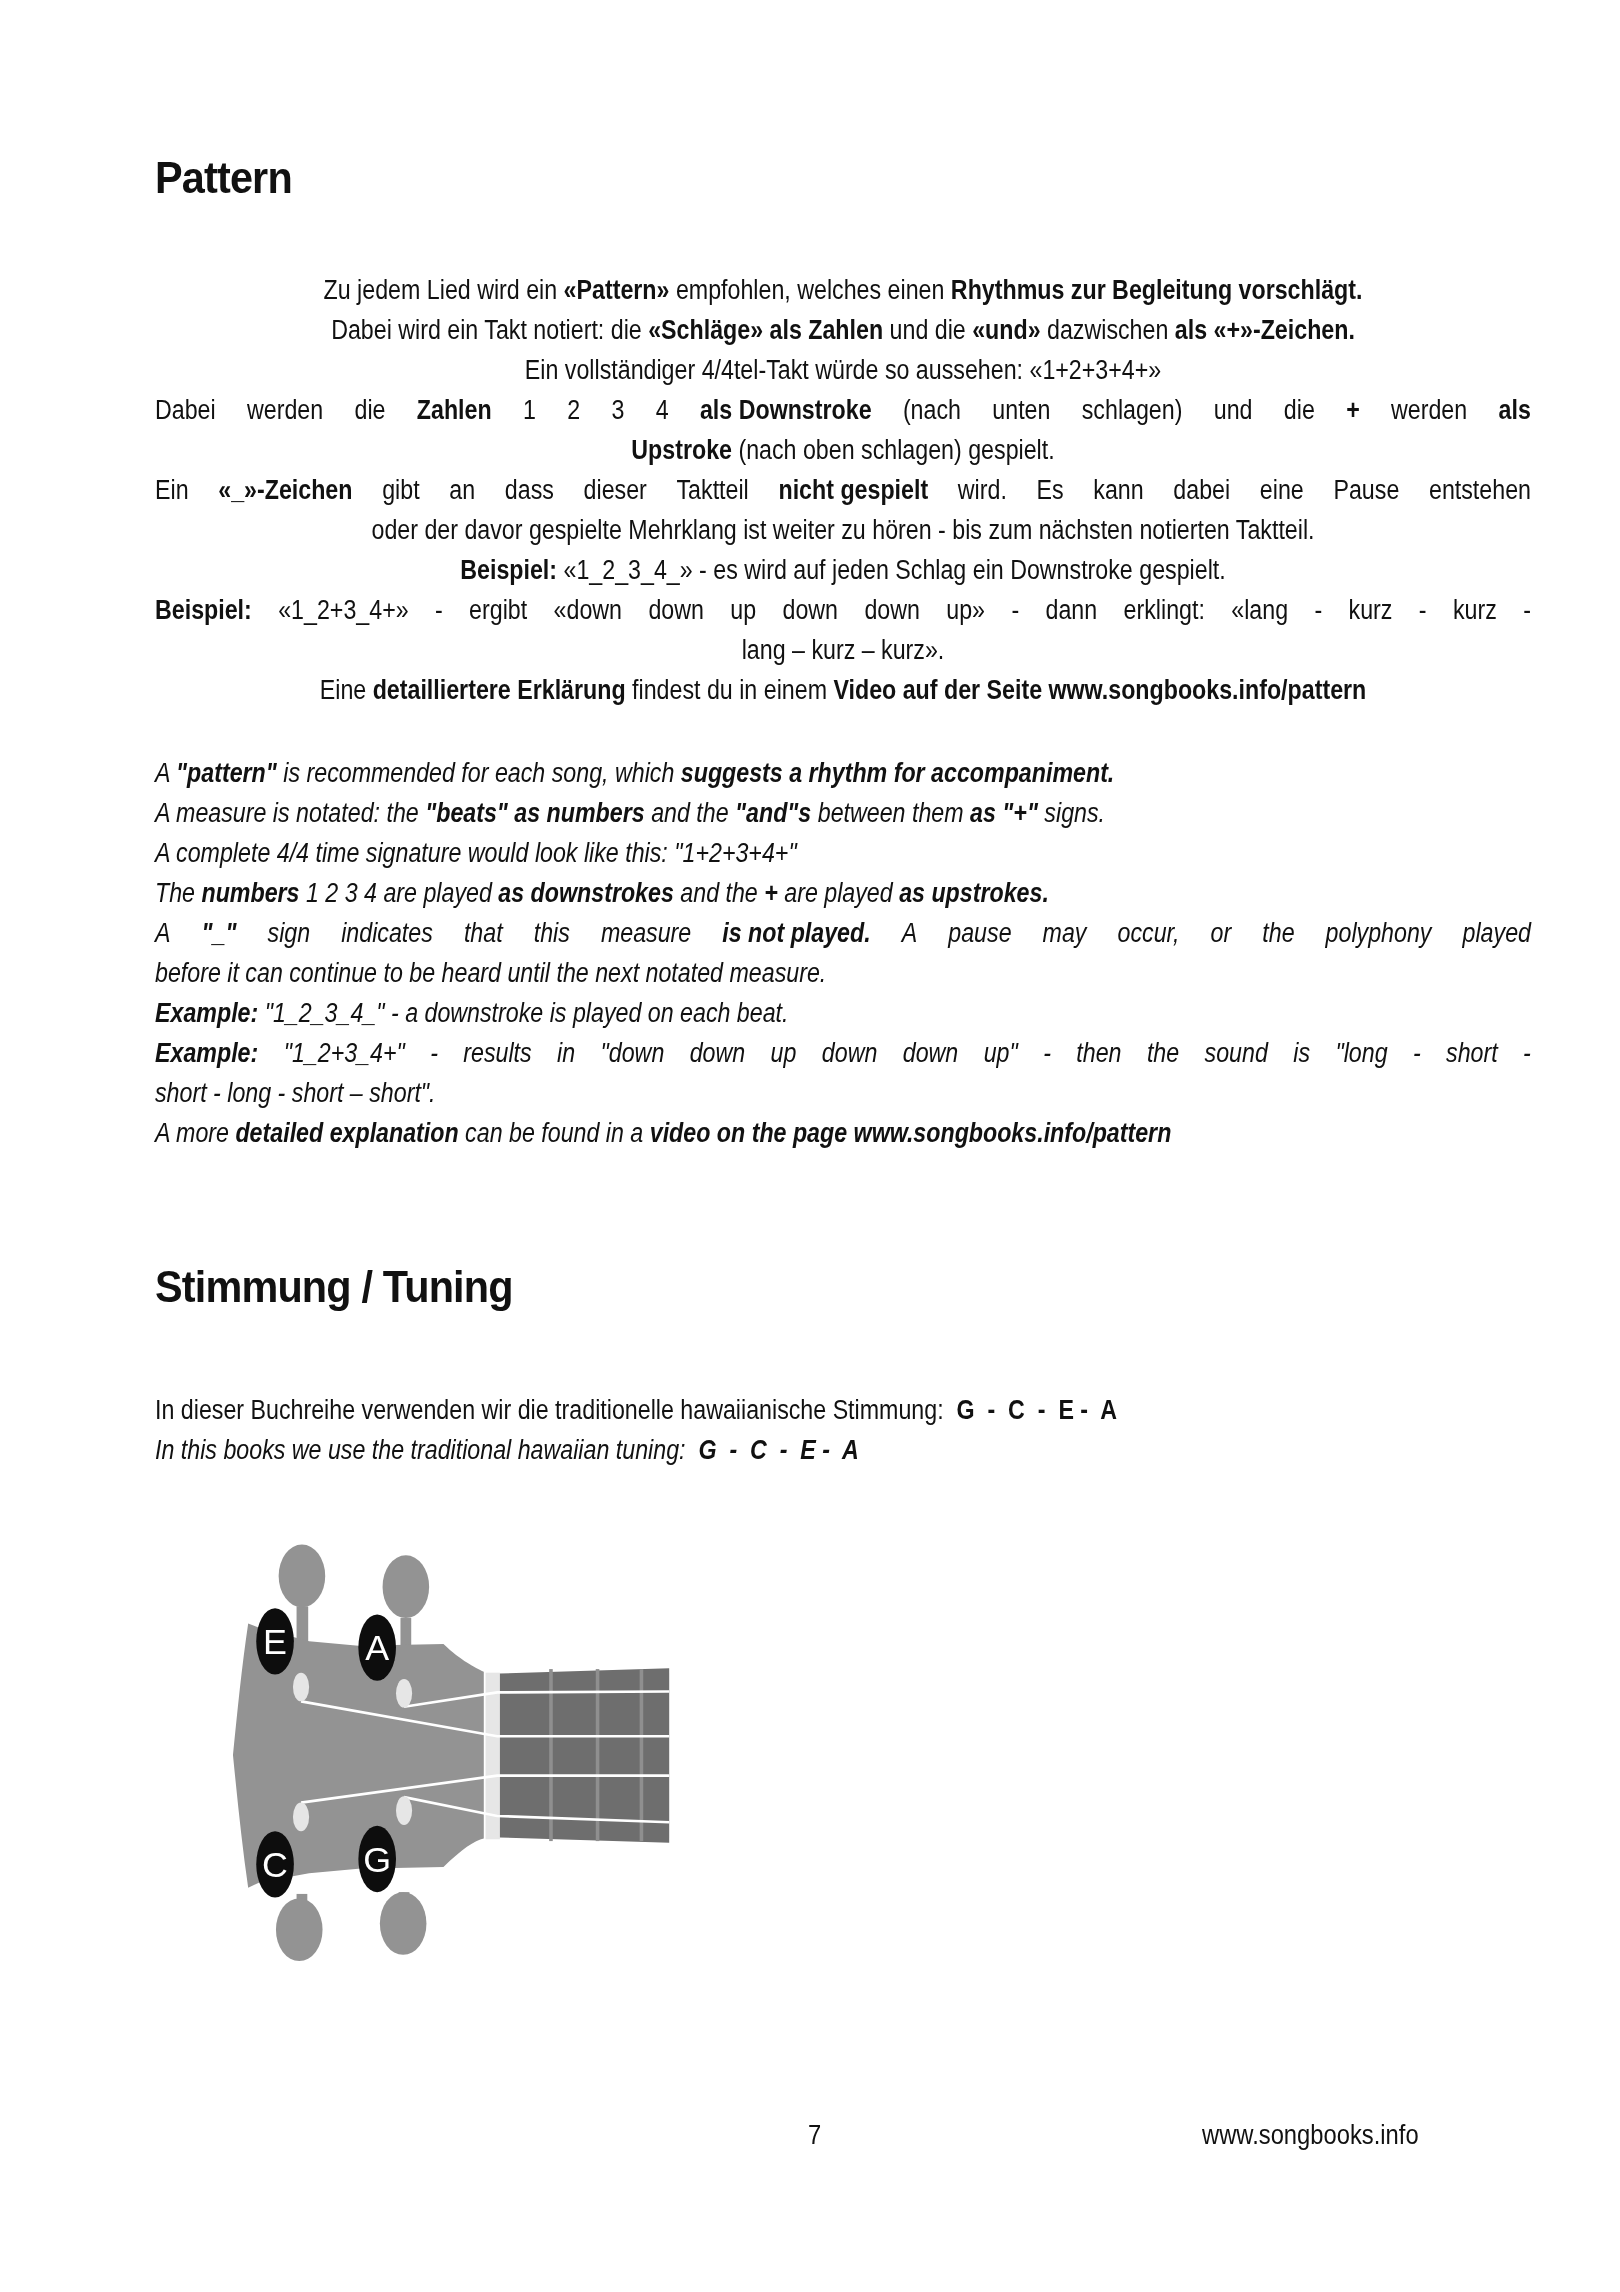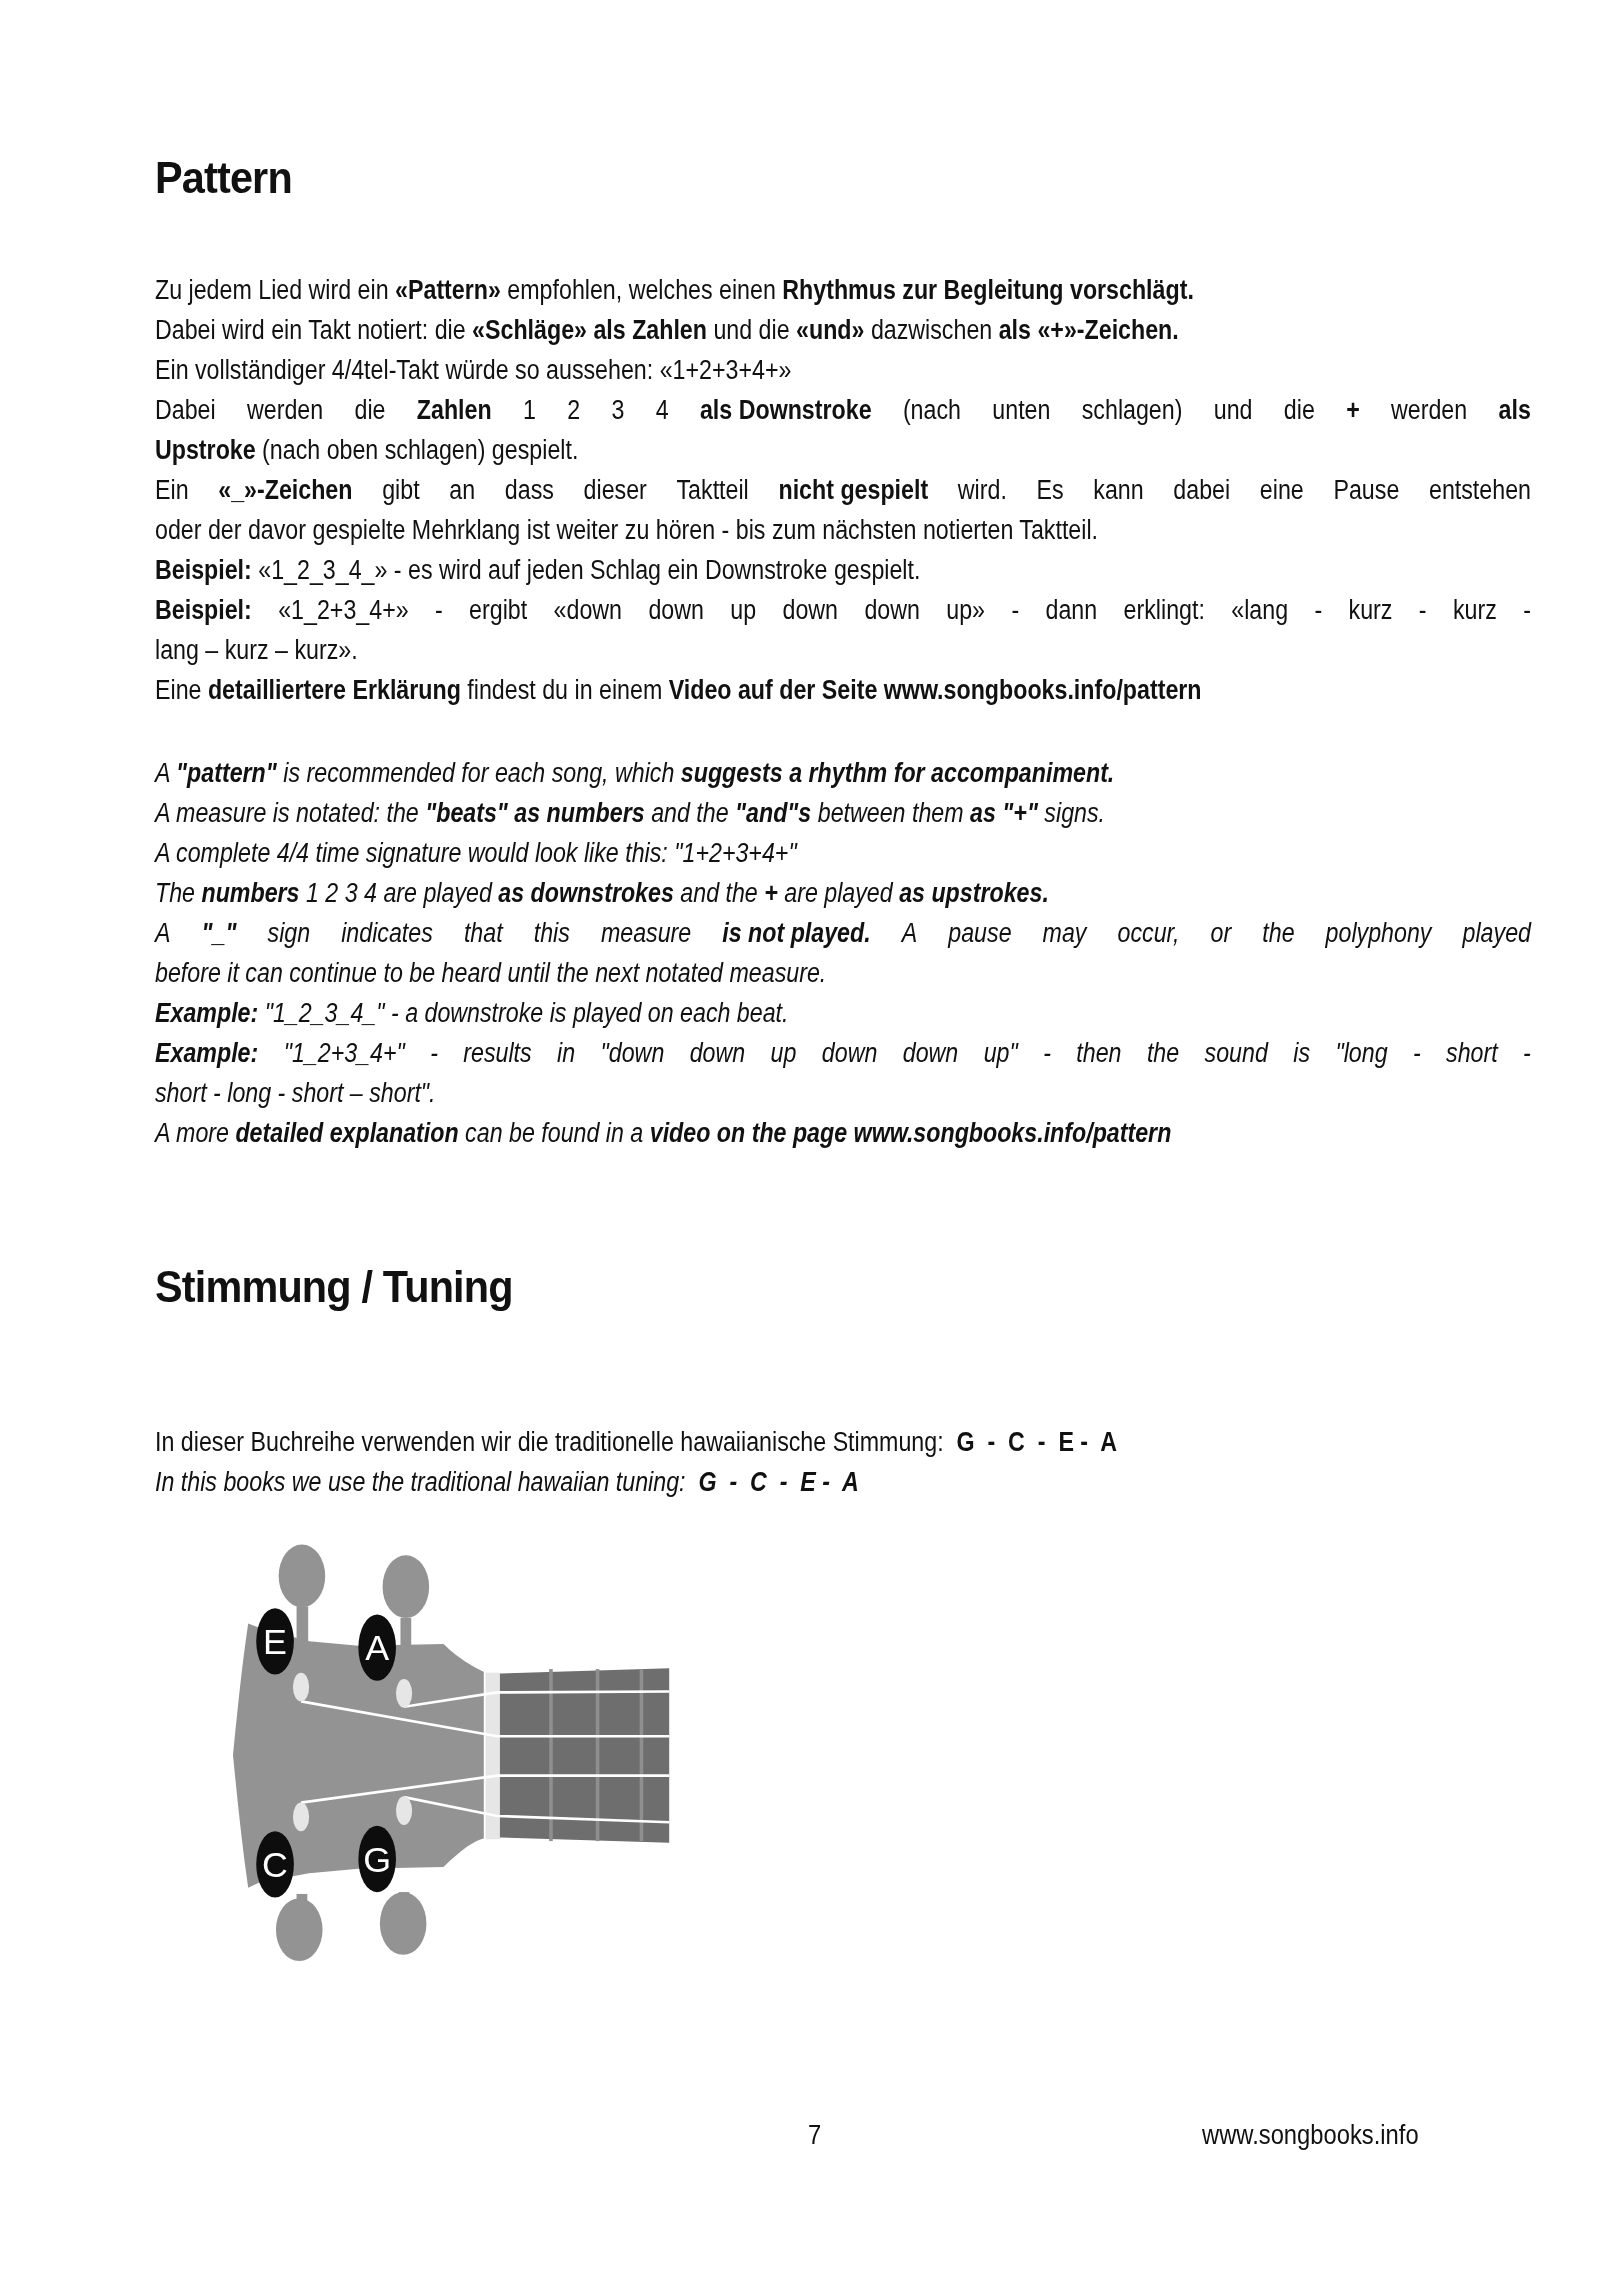--- a/index.html
+++ b/index.html
@@ -27,21 +27,21 @@
     .footer-url { position: absolute; left: 1202px; top: 2120px; font-family: "Liberation Sans", sans-serif; font-size: 27px; transform: scaleX(0.88); transform-origin: left center; white-space: nowrap; }
     .diagram { position: absolute; left: 224px; top: 1540px; }
   </style>
 </head>
 <body>
 
 <div class="page">
 
   <h1 class="h1" style="top:152px;">Pattern</h1>
 
-  <div class="block" style="top:270px;">
+  <div class="block" style="top:270px;text-align:center;">
     <div class="line"><span>Zu jedem Lied wird ein </span><b>«Pattern»</b><span> empfohlen, welches einen </span><b>Rhythmus zur Begleitung vorschlägt.</b></div>
     <div class="line"><span>Dabei wird ein Takt notiert: die </span><b>«Schläge» als Zahlen</b><span> und die </span><b>«und»</b><span> dazwischen </span><b>als «+»-Zeichen.</b></div>
     <div class="line">Ein vollständiger 4/4tel-Takt würde so aussehen: «1+2+3+4+»</div>
     <div class="line just">
         <span class="w">Dabei</span>
         <span class="w">werden</span>
         <span class="w">die</span>
         <b class="w">Zahlen</b>
         <span class="w">1</span>
         <span class="w">2</span>
@@ -148,21 +148,21 @@
         <span class="w">-</span>
         <span class="w">short</span>
         <span class="w">-</span>
       </div>
     <div class="line">short - long - short – short".</div>
     <div class="line"><span>A more </span><b>detailed explanation</b><span> can be found in a </span><b>video on the page www.songbooks.info/pattern</b></div>
   </div>
 
   <h1 class="h1" style="top:1261px;">Stimmung / Tuning</h1>
 
-  <div class="block" style="top:1390px;margin-top:32px;">
+  <div class="block" style="top:1390px;">
     <div class="line"><span style="white-space:pre">In dieser Buchreihe verwenden wir die traditionelle hawaiianische Stimmung:  </span><b style="white-space:pre">G  -  C  -  E -  A</b></div>
     <div class="line it"><span style="white-space:pre">In this books we use the traditional hawaiian tuning:  </span><b style="white-space:pre">G  -  C  -  E -  A</b></div>
   </div>
 
   <svg class="diagram" width="851" height="466" viewBox="0 0 950 520">
     <g id="diagram-root">
         <rect x="81" y="74" width="13" height="45" fill="#939393"></rect>
         <rect x="197" y="87" width="12" height="45" fill="#939393"></rect>
         <rect x="81" y="395" width="12" height="45" fill="#939393"></rect>
         <rect x="195" y="393" width="12" height="45" fill="#939393"></rect>

